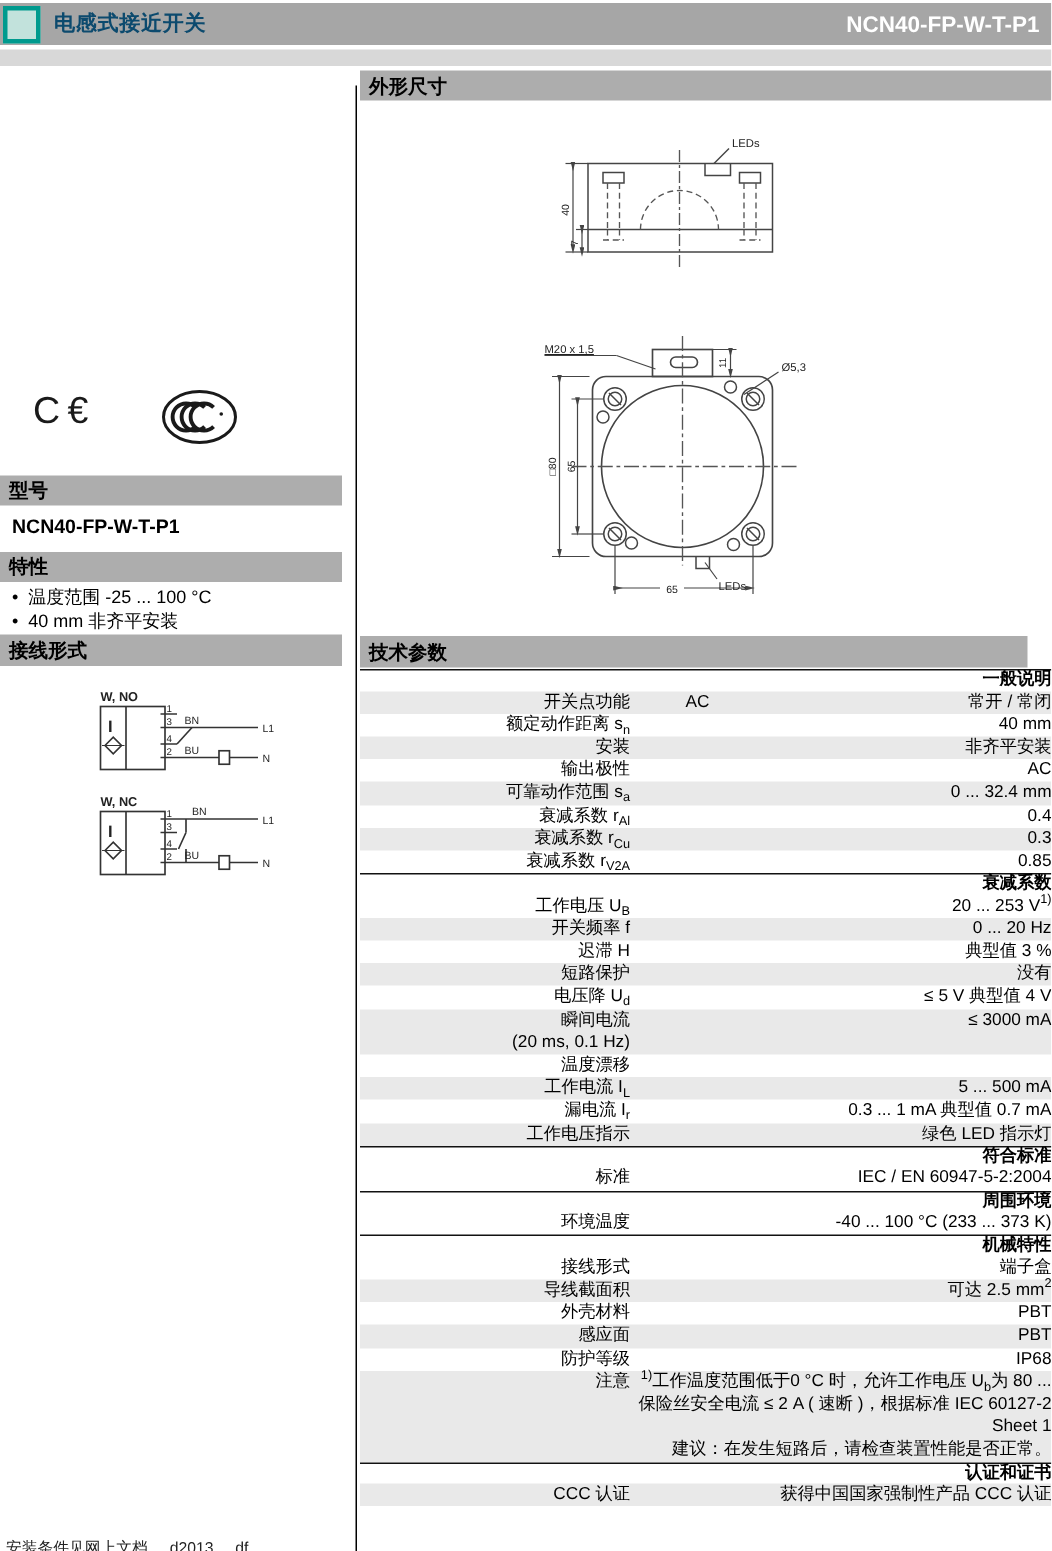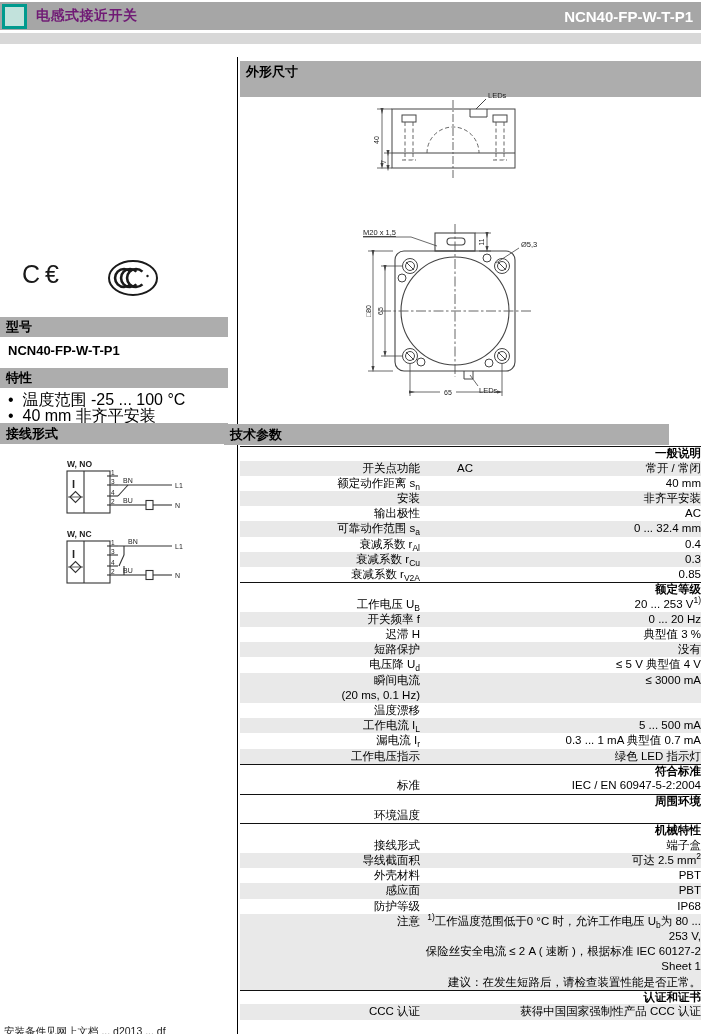--- a/index.html
+++ b/index.html
@@ -3,34 +3,34 @@
 <meta charset="utf-8">
 <style>
   html,body{margin:0;padding:0;background:#fff;}
   .page{position:relative;width:701px;height:1034px;background:#fff;overflow:hidden;
         font-family:"Liberation Sans",sans-serif;color:#000;}
   
   .top-header{position:absolute;left:0;top:2px;width:701px;height:28px;background:#a6a6a6;
               display:flex;align-items:center;}
   .brand-icon{width:25px;height:25px;margin-left:2px;background:#c2e2dc;
               border:3px solid #009a8e;box-sizing:border-box;flex:none;}
-  .header-title{margin-left:9px;font-size:14px;font-weight:bold;color:#701a75;letter-spacing:.5px;}
+  .header-title{margin-left:9px;font-size:14px;font-weight:bold;color:#0c4a6e;letter-spacing:.5px;}
   .header-model{margin-left:auto;margin-right:8px;font-size:15px;font-weight:bold;color:#fff;}
   .sub-strip{position:absolute;left:0;top:33px;width:701px;height:11px;background:#d8d8d8;}
   .v-divider{position:absolute;left:237px;top:57px;width:1px;height:977px;background:#000;}
   
   .bar{position:absolute;background:#adadad;font-size:13px;font-weight:bold;line-height:21px;
        padding-left:6px;box-sizing:border-box;color:#000;}
   #bar-model{left:0;top:317px;width:228px;height:20px;line-height:20px;}
   #bar-features{left:0;top:368px;width:228px;height:20px;line-height:20px;}
   #bar-conn{left:0;top:423px;width:228px;height:21px;}
-  #bar-dim{left:240px;top:61px;width:461px;height:36px;}
-  #bar-tech{left:224px;top:424px;width:445px;height:21px;}
+  #bar-dim{left:240px;top:47px;width:461px;height:20px;}
+  #bar-tech{left:240px;top:424px;width:445px;height:21px;}
   #model-value{position:absolute;left:8px;top:343px;font-size:13px;font-weight:bold;}
-  .feature-item{position:absolute;left:8px;font-size:16px;}
+  .feature-item{position:absolute;left:8px;font-size:12px;}
   
   .logo-ce{position:absolute;left:22px;top:260px;font-size:25px;letter-spacing:5px;color:#1a1a1a;}
   #ccc-logo{position:absolute;left:106px;top:256px;}
   
   .drawing{position:absolute;}
   svg text{font-family:"Liberation Sans",sans-serif;fill:#222;}
   
   #spec-table{position:absolute;left:240px;top:446px;width:461px;font-size:11.5px;text-align:right;}
   .spec-section{border-top:1.5px solid #111;font-weight:bold;font-size:11.5px;height:14.5px;
                 line-height:13.5px;padding-left:4px;box-sizing:border-box;background:#fff;}
@@ -296,21 +296,21 @@
         </div>
       </div>
       <div class="spec-row">
         <div class="spec-label">
           <div>衰减系数 r<sub>V2A</sub></div>
         </div>
         <div class="spec-value">
           <div>0.85</div>
         </div>
       </div>
-      <div class="spec-section">额定等级</div>
+      <div class="spec-section">衰减系数</div>
       <div class="spec-row">
         <div class="spec-label">
           <div>工作电压  U<sub>B</sub></div>
         </div>
         <div class="spec-value">
           <div>20 ... 253 V<sup>1)</sup></div>
         </div>
       </div>
       <div class="spec-row shade">
         <div class="spec-label">
@@ -389,20 +389,23 @@
         </div>
         <div class="spec-value">
           <div>IEC / EN 60947-5-2:2004</div>
         </div>
       </div>
       <div class="spec-section">周围环境</div>
       <div class="spec-row">
         <div class="spec-label">
           <div>环境温度</div>
         </div>
+        <div class="spec-value">
+          <div>-40 ... 100 °C (233 ... 373 K)</div>
+        </div>
       </div>
       <div class="spec-section">机械特性</div>
       <div class="spec-row">
         <div class="spec-label">
           <div>接线形式</div>
         </div>
         <div class="spec-value">
           <div>端子盒</div>
         </div>
       </div>
@@ -437,21 +440,20 @@
         <div class="spec-value">
           <div>IP68</div>
         </div>
       </div>
       <div class="spec-row shade">
         <div class="spec-label">
           <div>注意</div>
         </div>
         <div class="spec-value">
           <div><sup>1)</sup>工作温度范围低于0 °C 时，允许工作电压 U<sub>b</sub>为 80 ...</div>
-          <div>253 V,</div>
           <div>保险丝安全电流 ≤ 2 A ( 速断 )，根据标准 IEC 60127-2</div>
           <div>Sheet 1</div>
           <div>建议：在发生短路后，请检查装置性能是否正常。</div>
         </div>
       </div>
       <div class="spec-section">认证和证书</div>
       <div class="spec-row shade">
         <div class="spec-label">
           <div>CCC 认证</div>
         </div>

